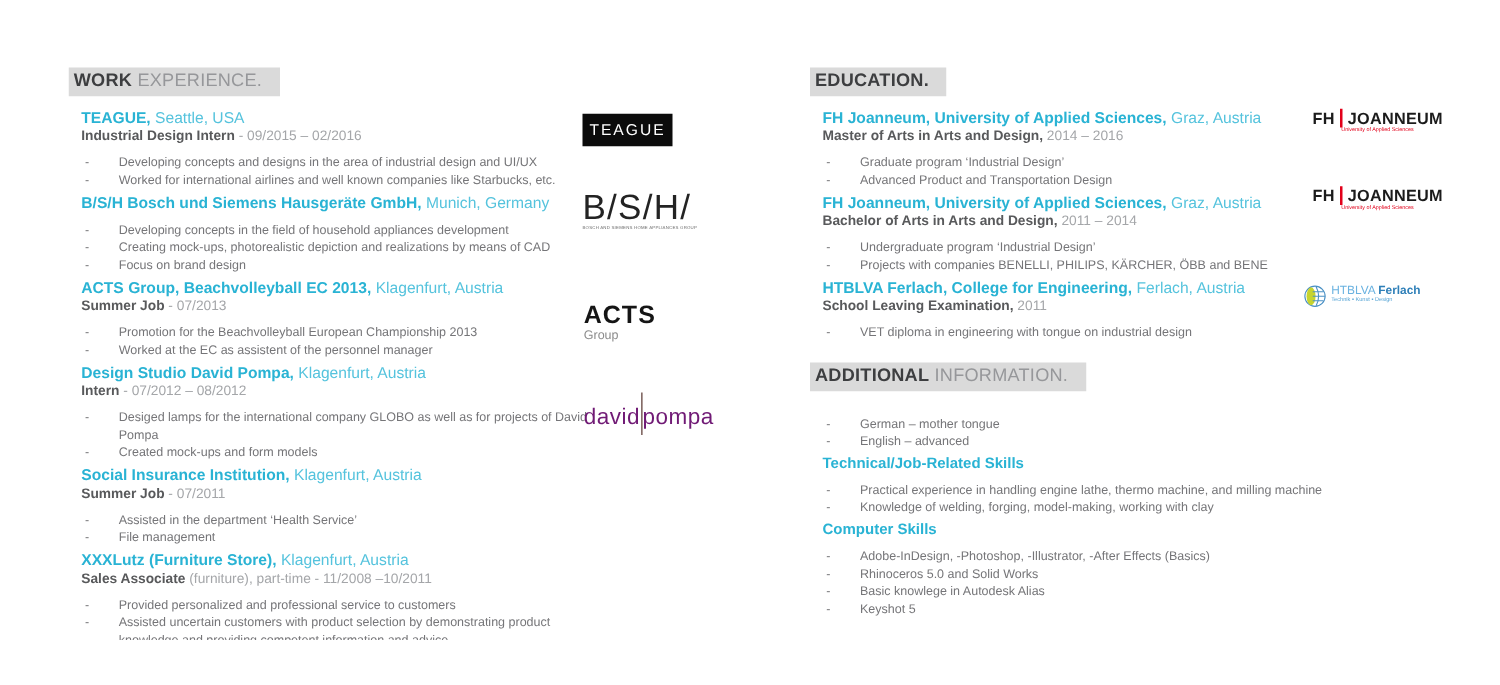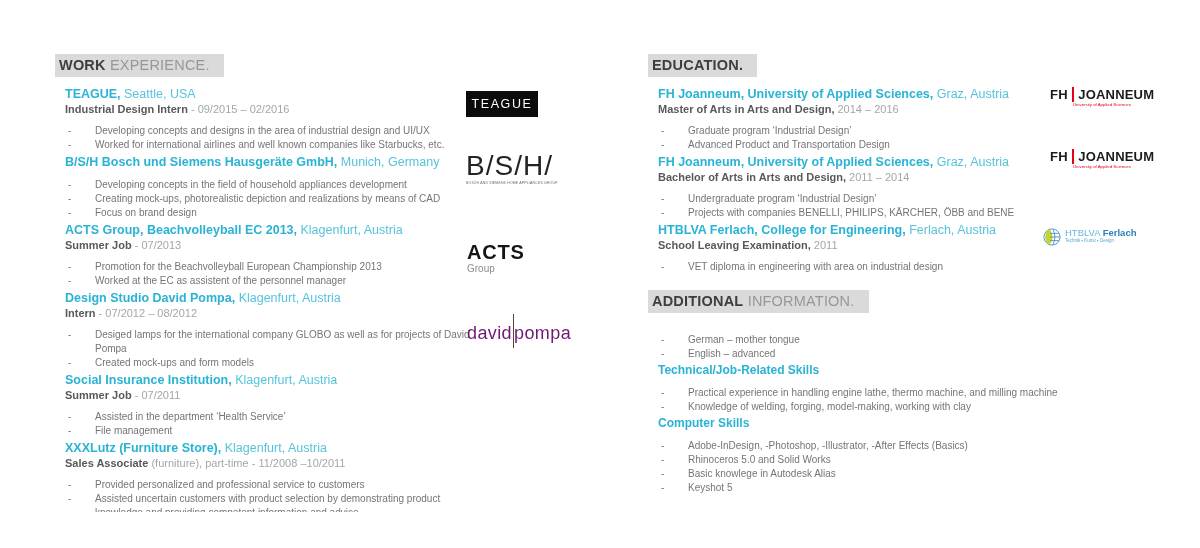--- a/index.html
+++ b/index.html
@@ -236,21 +236,21 @@
     <div class="entry">
       <div class="org">
         <span class="org-bold">HTBLVA Ferlach, College for Engineering,</span><span class="org-loc"> Ferlach, Austria</span>
       </div>
       <div class="role">
         <span class="role-bold">School Leaving Examination,</span><span class="role-rest"> 2011</span>
       </div>
       <div class="bullets">
           <div class="bullet">
             <span class="dash">-</span>
-            <span class="btext">VET diploma in engineering with area on industrial design</span>
+            <span class="btext">VET diploma in engineering with tongue on industrial design</span>
           </div>
         </div>
     </div>
 
     <div class="sec-bar additional">
       <span class="bar-bold">ADDITIONAL</span>
       <span class="bar-light">INFORMATION.</span>
     </div>
 
     <div class="subsection">

